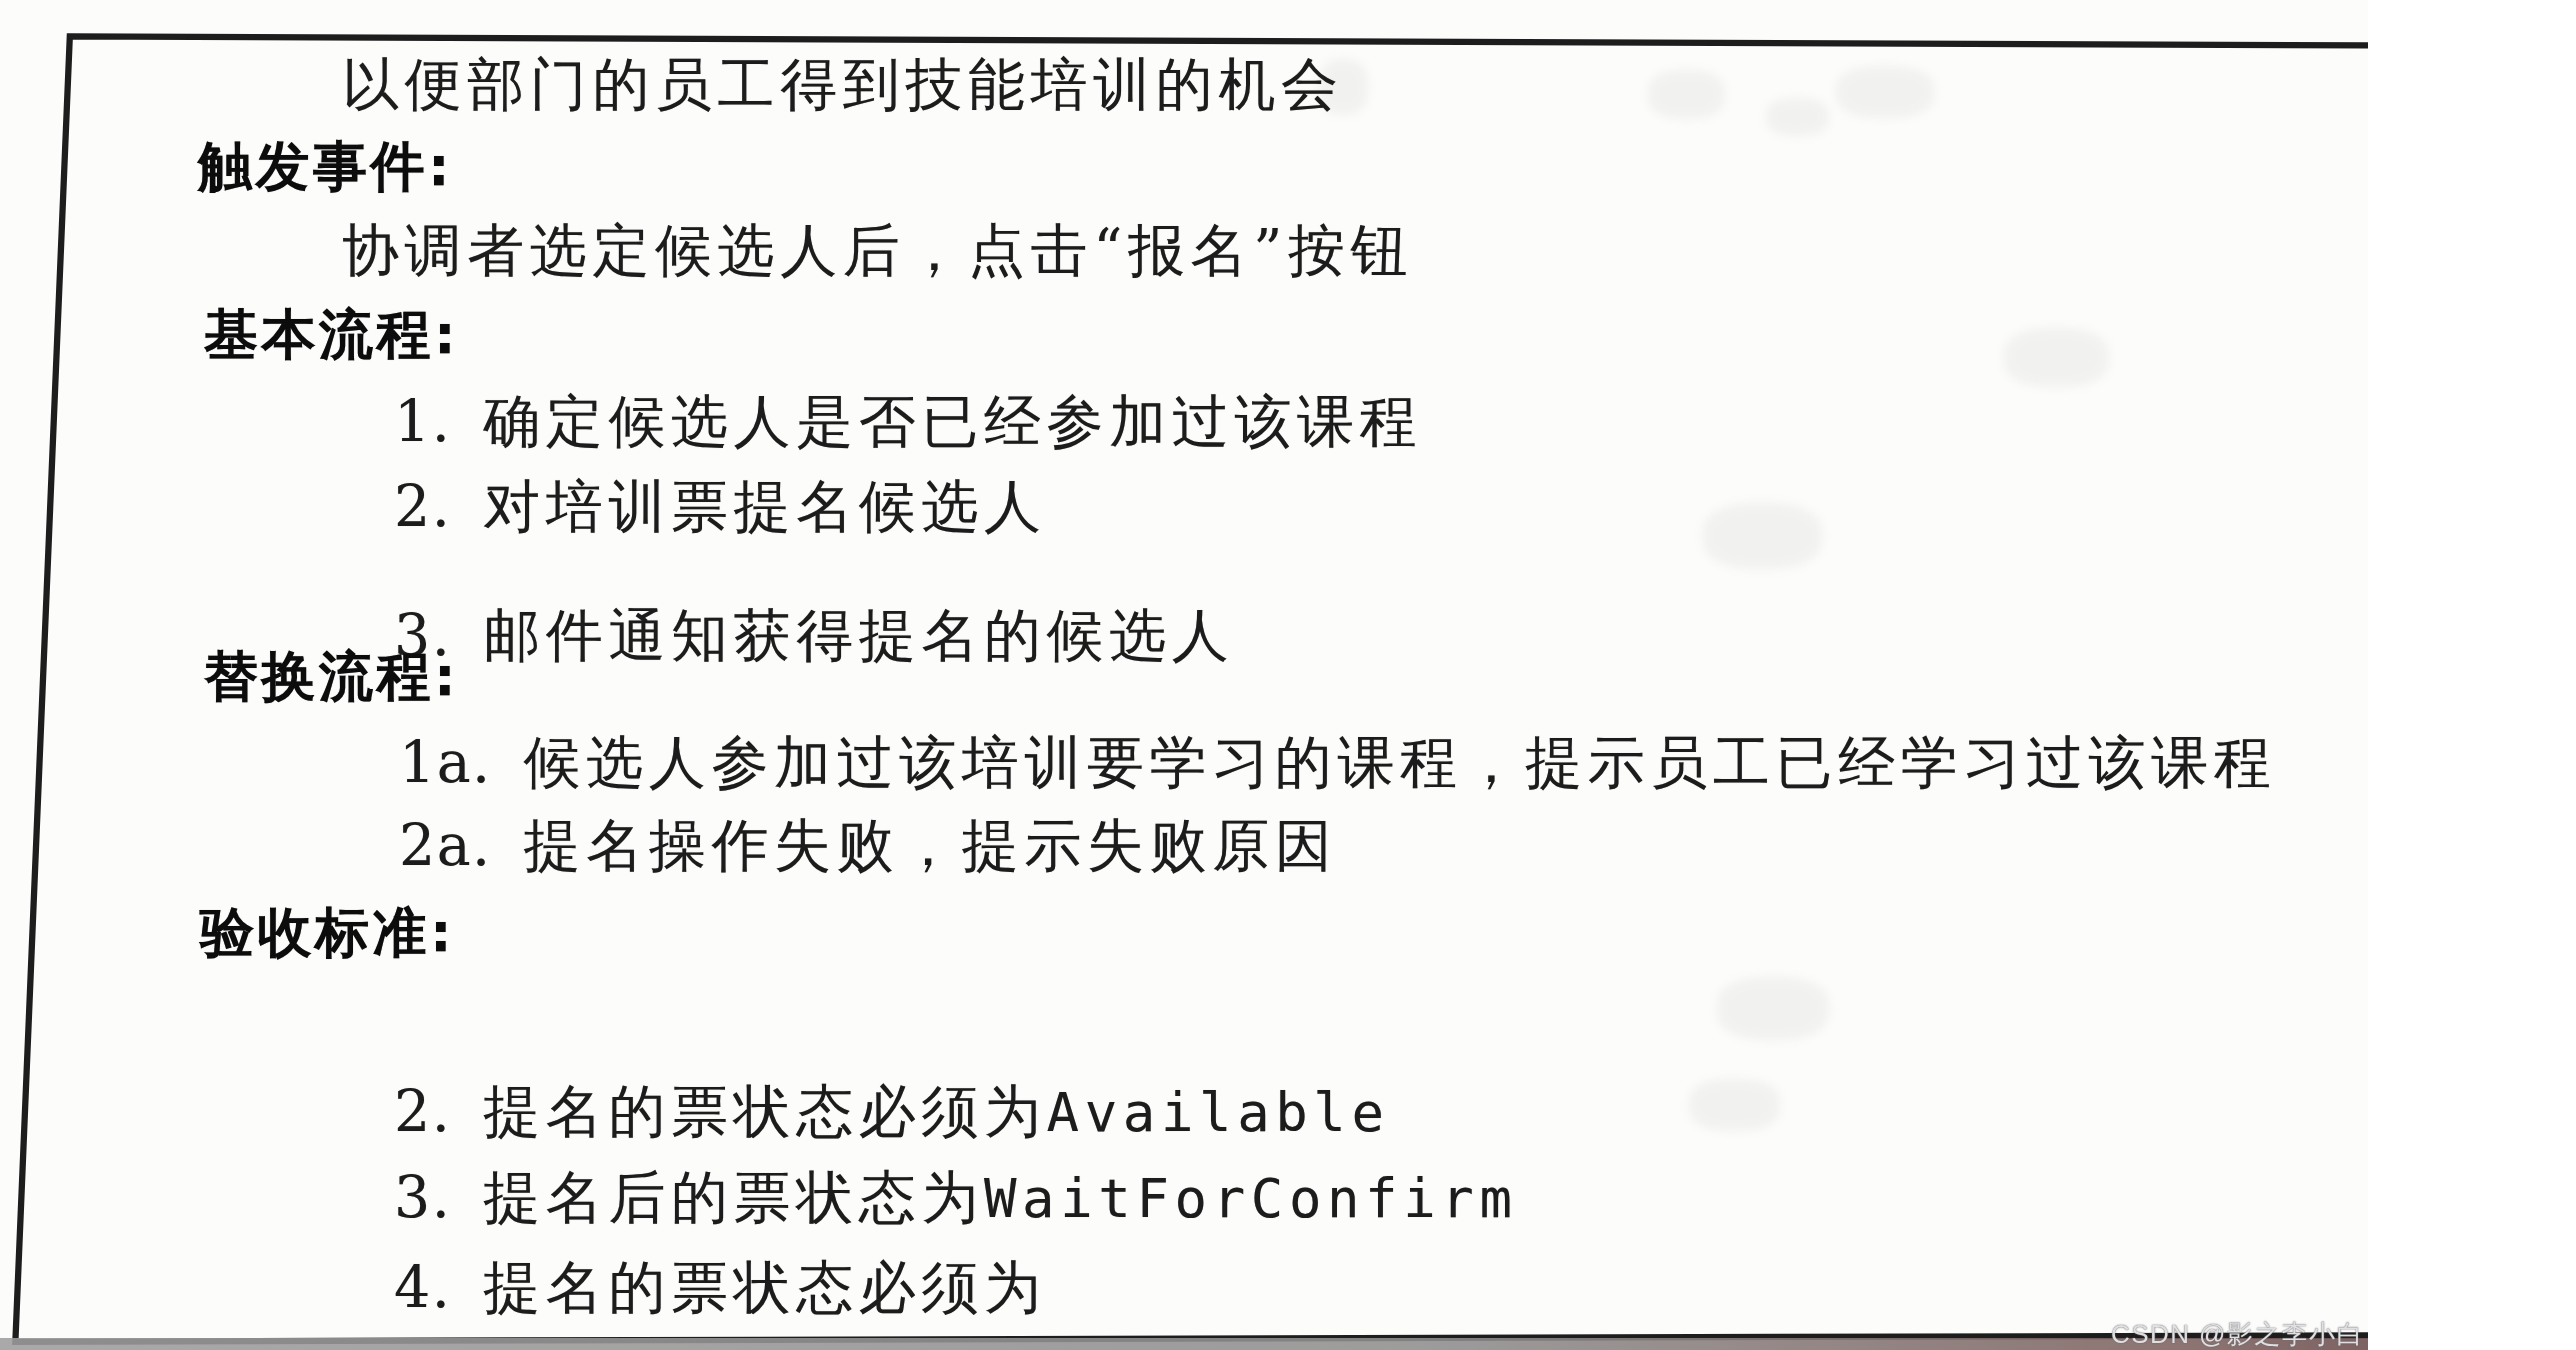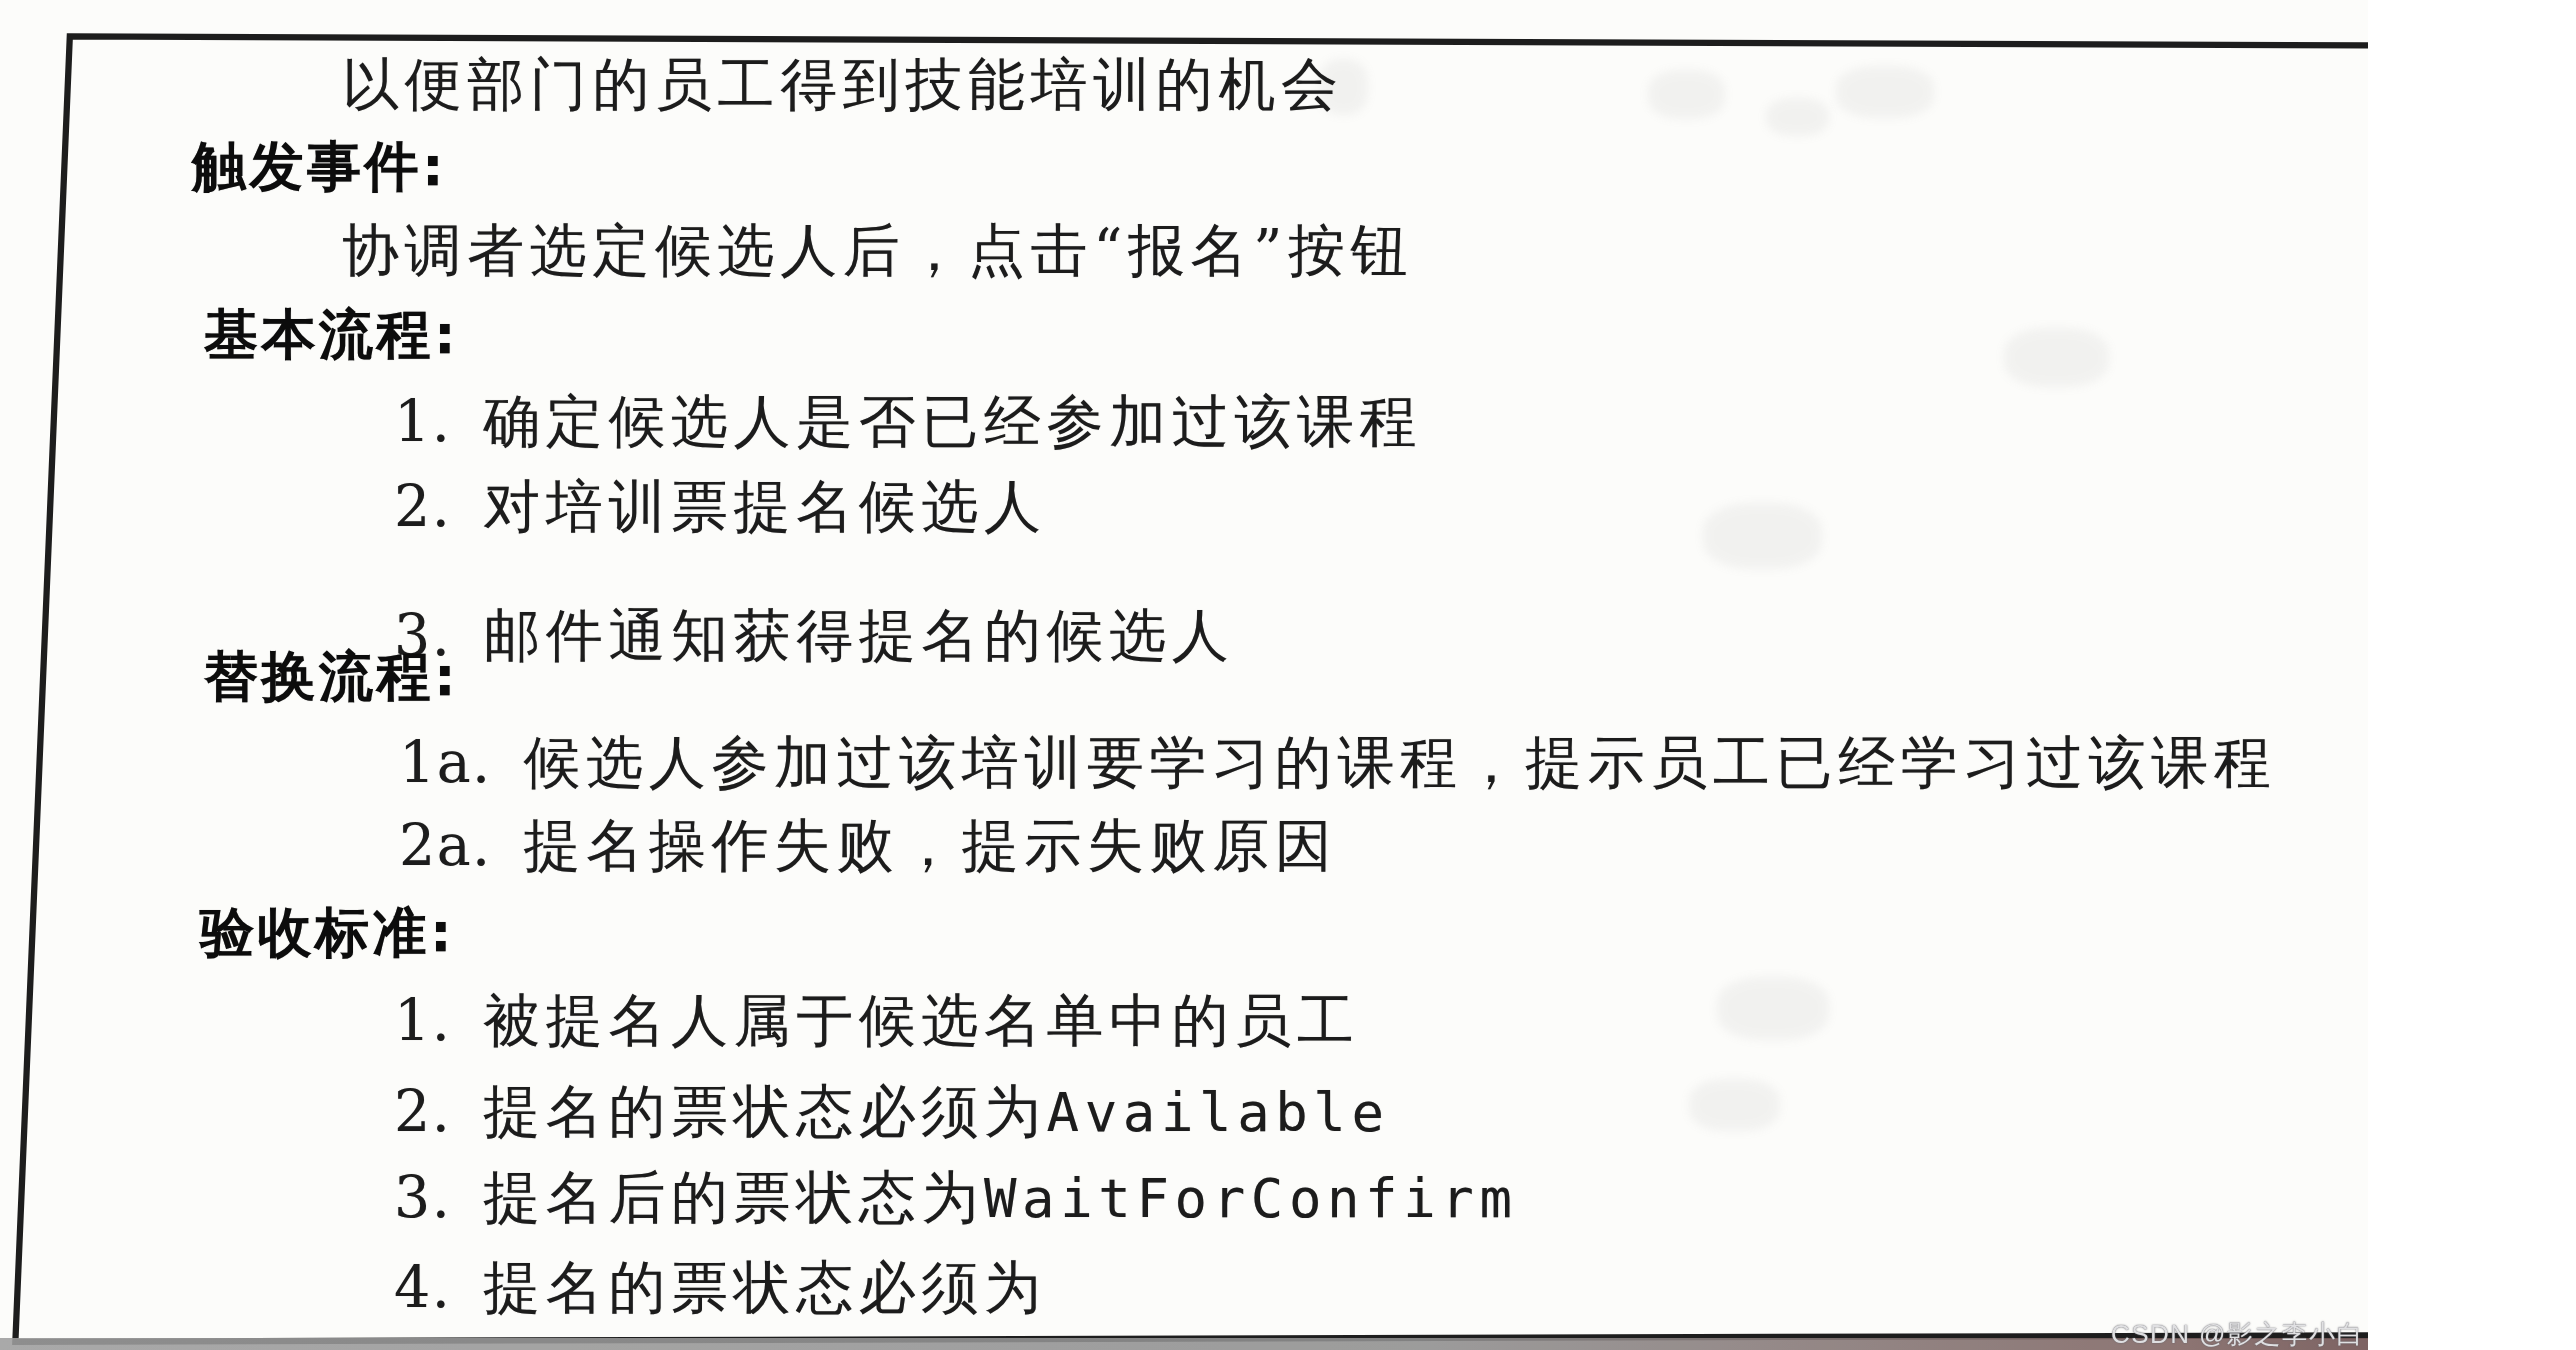--- a/index.html
+++ b/index.html
@@ -87,21 +87,21 @@
   <div class="smudge" style="left:1648px;top:70px;width:77px;height:49px;"></div>
   <div class="smudge" style="left:1836px;top:66px;width:98px;height:52px;"></div>
   <div class="smudge" style="left:1766px;top:98px;width:63px;height:38px;"></div>
   <div class="smudge" style="left:2004px;top:328px;width:105px;height:59px;"></div>
   <div class="smudge" style="left:1703px;top:503px;width:119px;height:66px;"></div>
   <div class="smudge" style="left:1717px;top:977px;width:112px;height:63px;"></div>
   <div class="smudge" style="left:1689px;top:1079px;width:91px;height:52px;"></div>
 
   <div class="line" style="left:342px;top:54px;">以便部门的员工得到技能培训的机会</div>
 
-  <div class="line heading" style="left:192px;top:138px;text-align:right;">触发事件:</div>
+  <div class="line heading" style="left:198px;top:138px;text-align:right;">触发事件:</div>
 
   <div class="line" style="left:342px;top:220px;">协调者选定候选人后，点击“报名”按钮</div>
 
   <div class="line heading" style="left:204px;top:306px;">基本流程:</div>
 
   <div class="line" style="left:394px;top:391px;">
     <span class="marker">1.</span><span>确定候选人是否已经参加过该课程</span>
   </div>
   <div class="line" style="left:394px;top:476px;">
     <span class="marker">2.</span><span>对培训票提名候选人</span>
@@ -114,23 +114,20 @@
 
   <div class="line" style="left:399px;top:732px;">
     <span class="marker">1a.</span><span>候选人参加过该培训要学习的课程，提示员工已经学习过该课程</span>
   </div>
   <div class="line" style="left:399px;top:815px;text-align:right;">
     <span class="marker">2a.</span><span>提名操作失败，提示失败原因</span>
   </div>
 
   <div class="line heading" style="left:200px;top:904px;">验收标准:</div>
 
-  <div class="line" style="left:394px;top:990px;">
-    <span class="marker">1.</span><span>被提名人属于候选名单中的员工</span><span class="mono"></span>
-  </div>
   <div class="line" style="left:394px;top:1081px;">
     <span class="marker">2.</span><span>提名的票状态必须为</span><span class="mono">Available</span>
   </div>
   <div class="line" style="left:394px;top:1167px;">
     <span class="marker">3.</span><span>提名后的票状态为</span><span class="mono">WaitForConfirm</span>
   </div>
   <div class="line" style="left:394px;top:1257px;">
     <span class="marker">4.</span><span>提名的票状态必须为</span><span class="mono"></span>
   </div>
 

